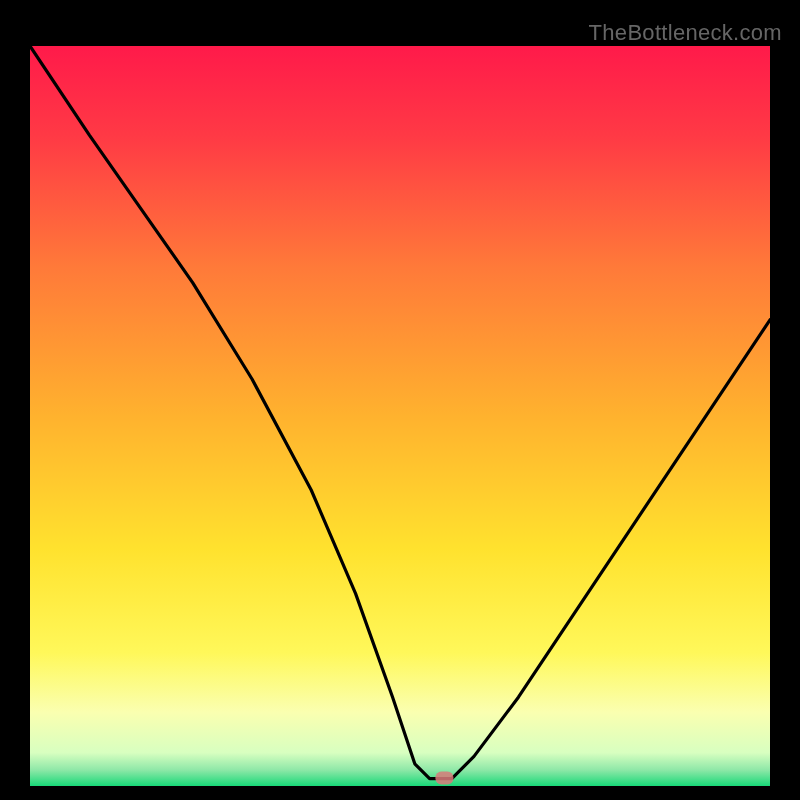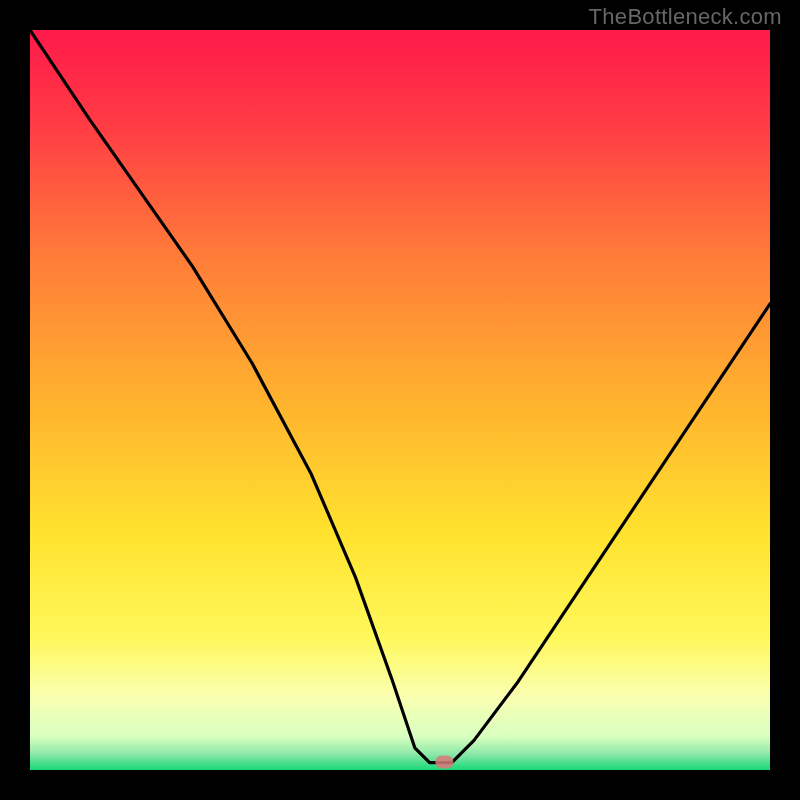--- a/index.html
+++ b/index.html
@@ -9,20 +9,21 @@
     height: 800px;
     background: #000;
     font-family: Arial, Helvetica, sans-serif;
     overflow: hidden;
   }
   .frame {
     position: relative;
     width: 800px;
     height: 576px;
     background: #000;
+    margin-top: 16px;
   }
   .watermark {
     position: absolute;
     top: 4px;
     right: 18px;
     color: #666;
     font-size: 22px;
     font-weight: 500;
     letter-spacing: 0.3px;
     z-index: 10;

